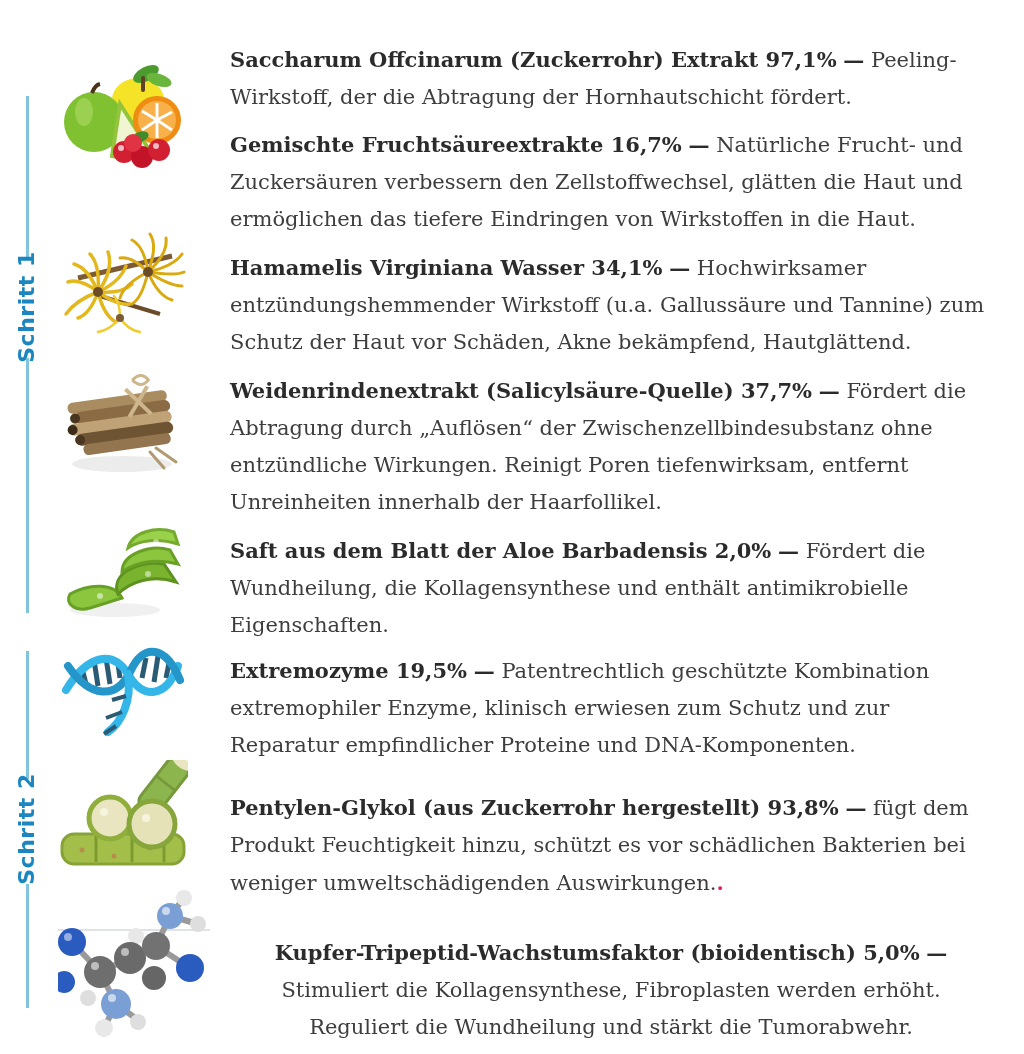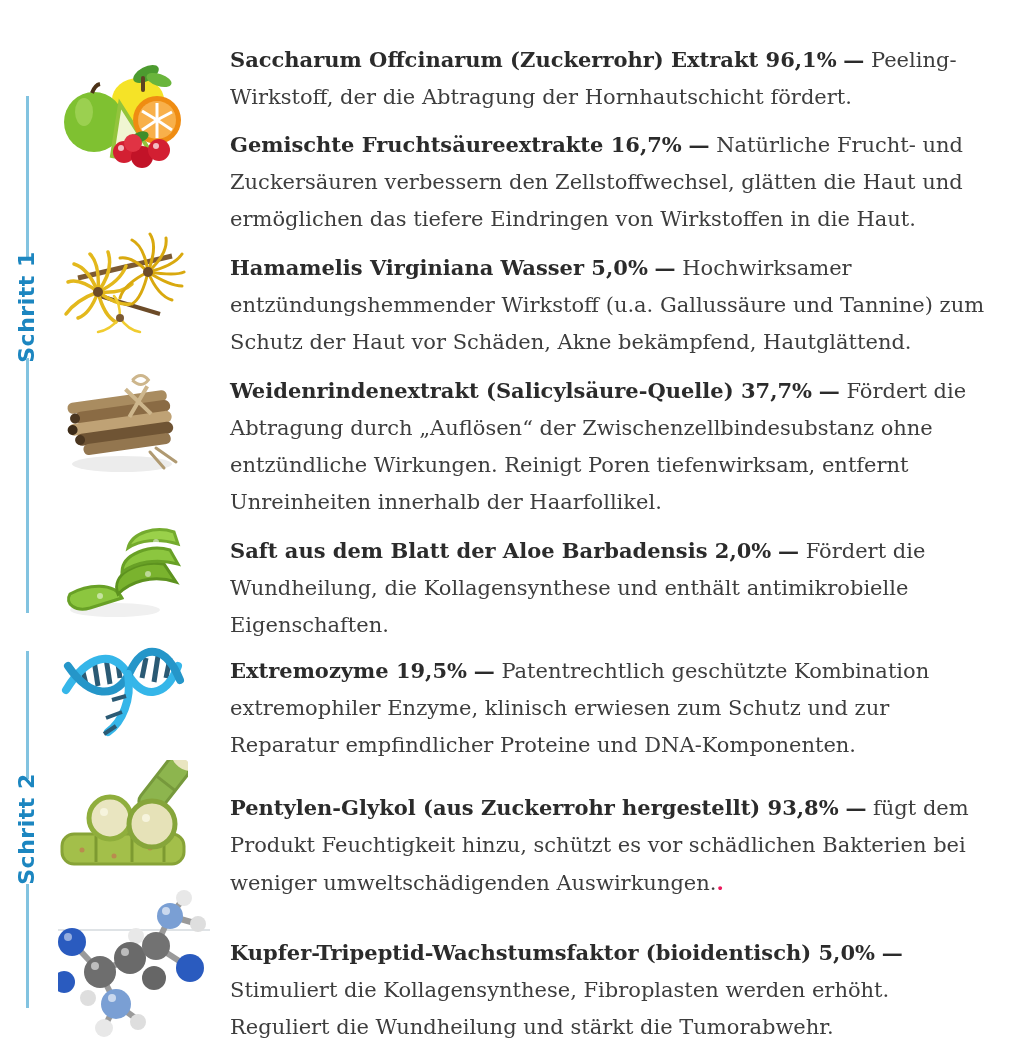--- a/index.html
+++ b/index.html
@@ -213,33 +213,33 @@
     <circle cx="96" cy="92" r="12" fill="#666666"></circle>
     <circle cx="37" cy="80" r="4" fill="#ffffff" opacity="0.55"></circle>
     <circle cx="67" cy="66" r="4" fill="#ffffff" opacity="0.55"></circle>
     <circle cx="108" cy="25" r="4" fill="#ffffff" opacity="0.6"></circle>
     <circle cx="10" cy="51" r="4" fill="#ffffff" opacity="0.5"></circle>
     <circle cx="54" cy="112" r="4" fill="#ffffff" opacity="0.6"></circle>
   </svg>
 </div>
 
 <p class="para" style="top:20px;">
-  <strong>Saccharum Offcinarum (Zuckerrohr) Extrakt 96,1%</strong>
+  <strong>Saccharum Offcinarum (Zuckerrohr) Extrakt 97,1%</strong>
   <span class="dash">—</span>
   <span>Peeling-Wirkstoff, der die Abtragung der Hornhautschicht fördert.</span>
 </p>
 
 <p class="para" style="top:105px;">
   <strong>Gemischte Fruchtsäureextrakte 16,7%</strong>
   <span class="dash">—</span>
   <span>Natürliche Frucht- und Zuckersäuren verbessern den Zellstoffwechsel, glätten die Haut und ermöglichen das tiefere Eindringen von Wirkstoffen in die Haut.</span>
 </p>
 
 <p class="para" style="top:228px;">
-  <strong>Hamamelis Virginiana Wasser 5,0%</strong>
+  <strong>Hamamelis Virginiana Wasser 34,1%</strong>
   <span class="dash">—</span>
   <span>Hochwirksamer entzündungshemmender Wirkstoff (u.a. Gallussäure und Tannine) zum Schutz der Haut vor Schäden, Akne bekämpfend, Hautglättend.</span>
 </p>
 
 <p class="para" style="top:351px;">
   <strong>Weidenrindenextrakt (Salicylsäure-Quelle) 37,7%</strong>
   <span class="dash">—</span>
   <span>Fördert die Abtragung durch „Auflösen“ der Zwischenzellbindesubstanz ohne entzündliche Wirkungen. Reinigt Poren tiefenwirksam, entfernt Unreinheiten innerhalb der Haarfollikel.</span>
 </p>
 
@@ -254,17 +254,17 @@
   <span class="dash">—</span>
   <span>Patentrechtlich geschützte Kombination extremophiler Enzyme, klinisch erwiesen zum Schutz und zur Reparatur empfindlicher Proteine und DNA-Komponenten.</span>
 </p>
 
 <p class="para" style="top:768px;">
   <strong>Pentylen-Glykol (aus Zuckerrohr hergestellt) 93,8%</strong>
   <span class="dash">—</span>
   <span>fügt dem Produkt Feuchtigkeit hinzu, schützt es vor schädlichen Bakterien bei weniger umweltschädigenden Auswirkungen.</span><span class="red-dot">.</span>
 </p>
 
-<p class="para" style="top:913px;">
+<p class="para" style="top:913px;text-align:center;">
   <strong>Kupfer-Tripeptid-Wachstumsfaktor (bioidentisch) 5,0%</strong>
   <span class="dash">—</span>
   <span>Stimuliert die Kollagensynthese, Fibroplasten werden erhöht. Reguliert die Wundheilung und stärkt die Tumorabwehr.</span>
 </p>
 
 </body></html>

